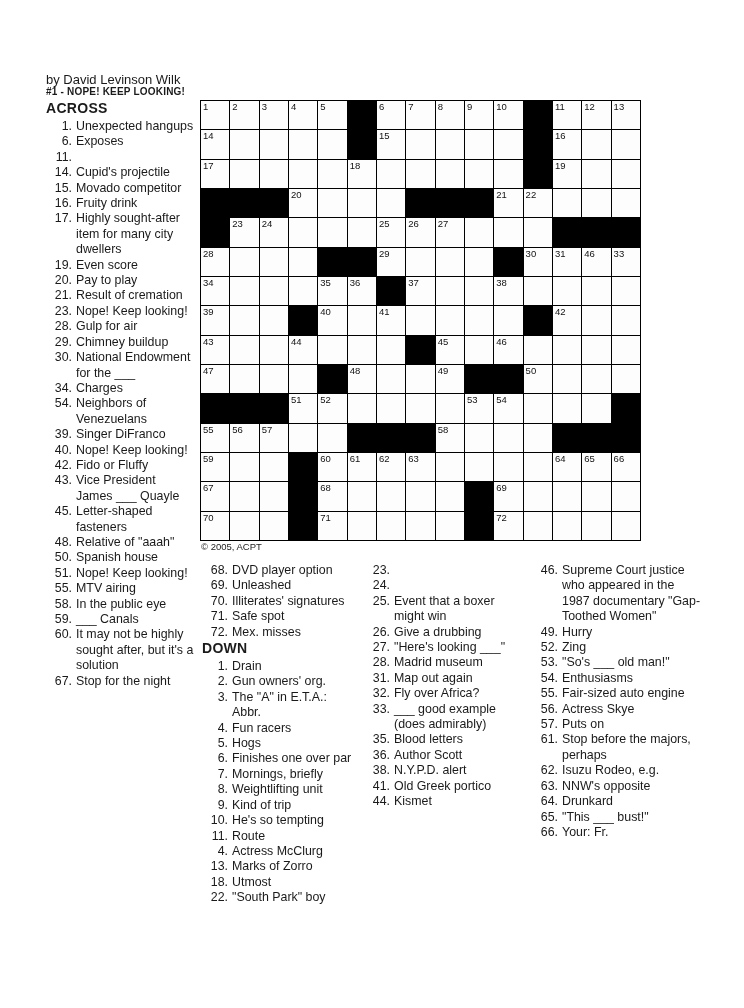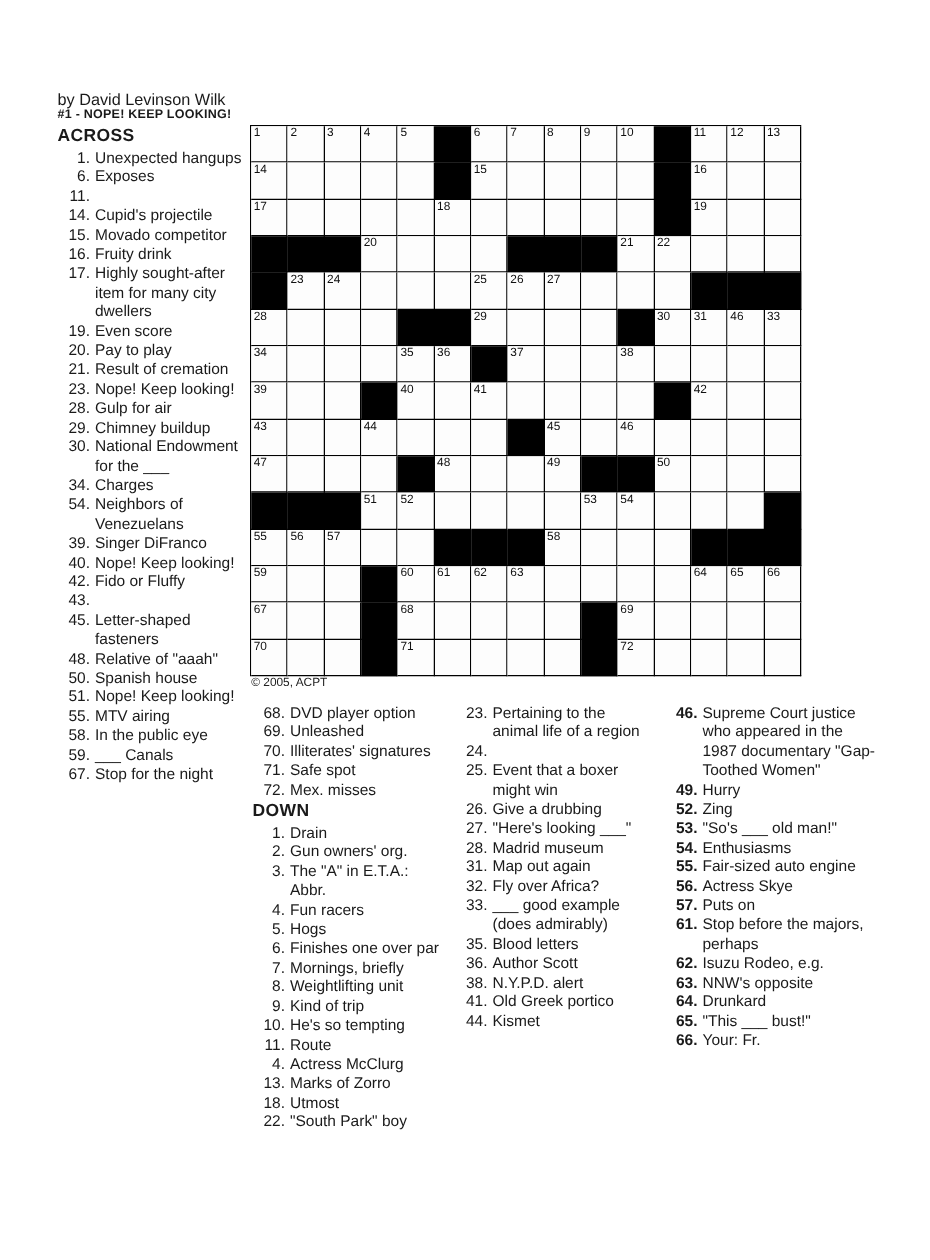--- a/index.html
+++ b/index.html
@@ -139,21 +139,21 @@
   }
   #clues-col-3 .clue .cnum { width: 24px; }
 
   
   #clues-col-4 {
     position: absolute;
     left: 534px;
     top: 563px;
     width: 170px;
   }
-  #clues-col-4 .clue .cnum { width: 24px; font-weight: bold; }
+  #clues-col-4 .clue .cnum { width: 24px; }
 </style>
 </head>
 <body>
 
 <div class="page">
 
   <div id="puzzle-title">#1 - NOPE! KEEP LOOKING!</div>
 
   <div id="puzzle-byline">by David Levinson Wilk</div>
 
@@ -604,20 +604,21 @@
         <div class="clue">
           <span class="cnum">40.</span>
           <span class="ctext">Nope! Keep looking!</span>
         </div>
         <div class="clue">
           <span class="cnum">42.</span>
           <span class="ctext">Fido or Fluffy</span>
         </div>
         <div class="clue">
           <span class="cnum">43.</span>
+          <span class="ctext">Vice President James ___ Quayle</span>
         </div>
         <div class="clue">
           <span class="cnum">45.</span>
           <span class="ctext">Letter-shaped fasteners</span>
         </div>
         <div class="clue">
           <span class="cnum">48.</span>
           <span class="ctext">Relative of "aaah"</span>
         </div>
         <div class="clue">
@@ -634,20 +635,24 @@
         </div>
         <div class="clue">
           <span class="cnum">58.</span>
           <span class="ctext">In the public eye</span>
         </div>
         <div class="clue">
           <span class="cnum">59.</span>
           <span class="ctext">___ Canals</span>
         </div>
         <div class="clue">
+          <span class="cnum">60.</span>
+          <span class="ctext">It may not be highly sought after, but it's a solution</span>
+        </div>
+        <div class="clue">
           <span class="cnum">67.</span>
           <span class="ctext">Stop for the night</span>
         </div>
       </div>
   </div>
 
   <div id="clues-col-2">
     <div class="clue-list">
         <div class="clue">
           <span class="cnum">68.</span>
@@ -732,21 +737,20 @@
           <span class="cnum">22.</span>
           <span class="ctext">"South Park" boy</span>
         </div>
       </div>
   </div>
 
   <div id="clues-col-3">
     <div class="clue-list">
         <div class="clue">
           <span class="cnum">23.</span>
-          <span class="ctext">Pertaining to the animal life of a region</span>
         </div>
         <div class="clue">
           <span class="cnum">24.</span>
         </div>
         <div class="clue">
           <span class="cnum">25.</span>
           <span class="ctext">Event that a boxer might win</span>
         </div>
         <div class="clue">
           <span class="cnum">26.</span>

